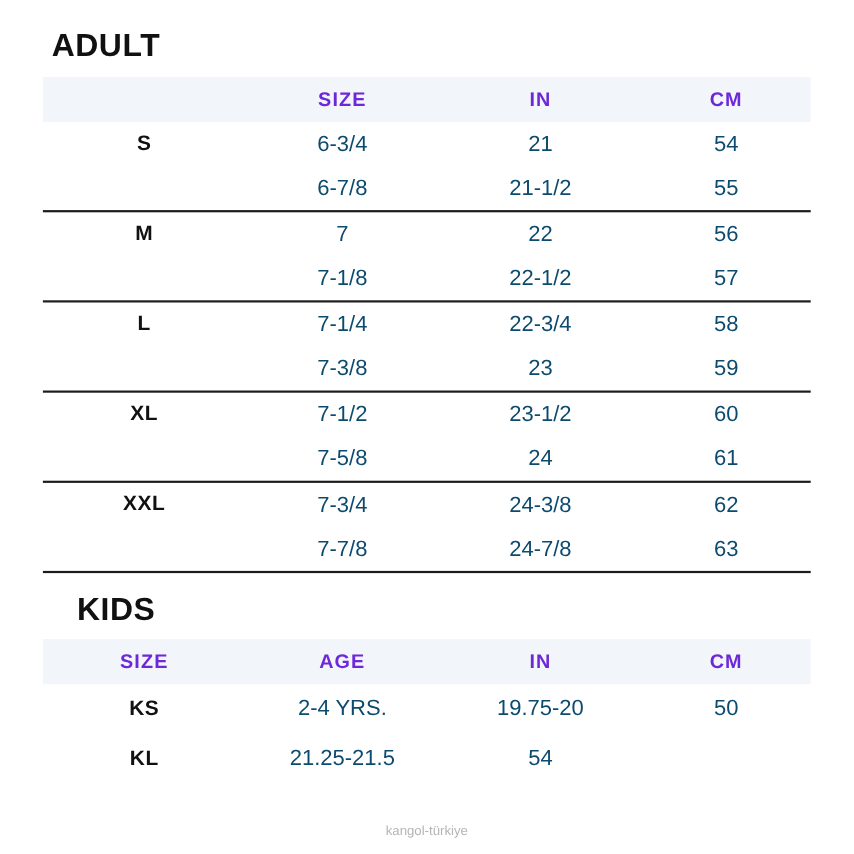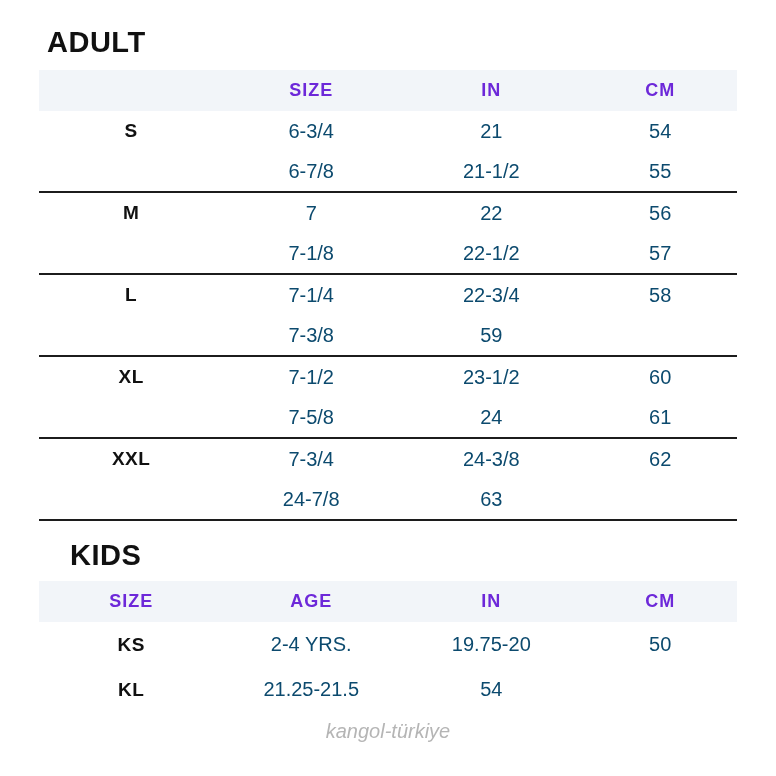--- a/index.html
+++ b/index.html
@@ -60,26 +60,25 @@
     color: #111111;
   }
   .adult-row { height: 40px; }
   .size-group { border-bottom: 2px solid #1c1c1c; }
   .kids-row { height: 45px; }
 
   .footer-mark {
     position: absolute;
     left: 0;
     width: 776px;
-    top: 720px;
+    top: 748px;
     text-align: center;
-    font-size: 20px;
+    font-size: 12px;
     color: #b5b5b5;
     letter-spacing: 0px;
-    font-style: italic;
   }
 </style>
 </head>
 <body>
 
 <div class="page">
 
   <div class="section-title title-adult">ADULT</div>
 
   <div class="size-table">
@@ -123,20 +122,21 @@
     <div class="size-group">
       <div class="t-row adult-row">
         <div class="cell label">L</div>
         <div class="cell">7-1/4</div>
         <div class="cell">22-3/4</div>
         <div class="cell">58</div>
       </div>
       <div class="t-row adult-row">
         <div class="cell label"></div>
         <div class="cell">7-3/8</div>
+        <div class="cell">23</div>
         <div class="cell">59</div>
       </div>
     </div>
 
     <div class="size-group">
       <div class="t-row adult-row">
         <div class="cell label">XL</div>
         <div class="cell">7-1/2</div>
         <div class="cell">23-1/2</div>
         <div class="cell">60</div>
@@ -151,20 +151,21 @@
 
     <div class="size-group">
       <div class="t-row adult-row">
         <div class="cell label">XXL</div>
         <div class="cell">7-3/4</div>
         <div class="cell">24-3/8</div>
         <div class="cell">62</div>
       </div>
       <div class="t-row adult-row">
         <div class="cell label"></div>
+        <div class="cell">7-7/8</div>
         <div class="cell">24-7/8</div>
         <div class="cell">63</div>
       </div>
     </div>
   </div>
 
   <div class="section-title title-kids">KIDS</div>
 
   <div class="size-table">
     <div class="t-row t-head">

